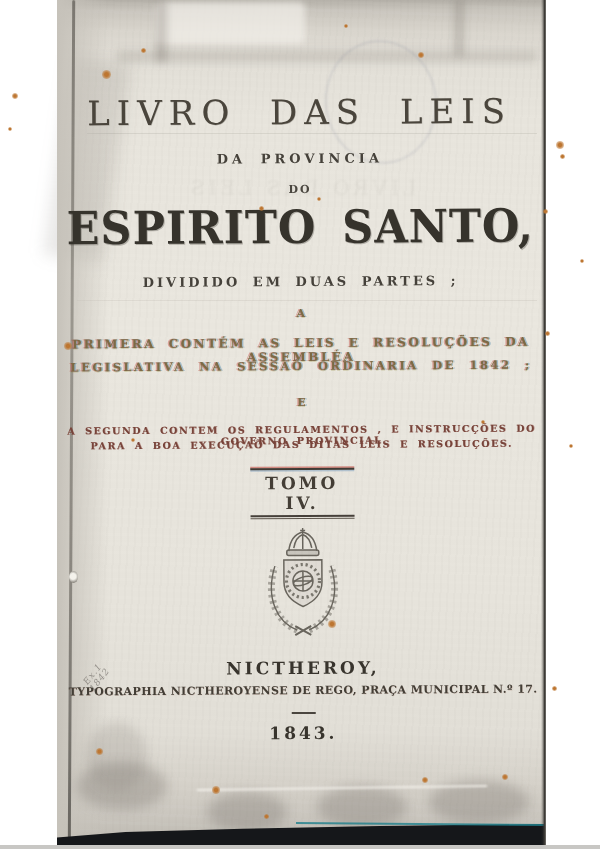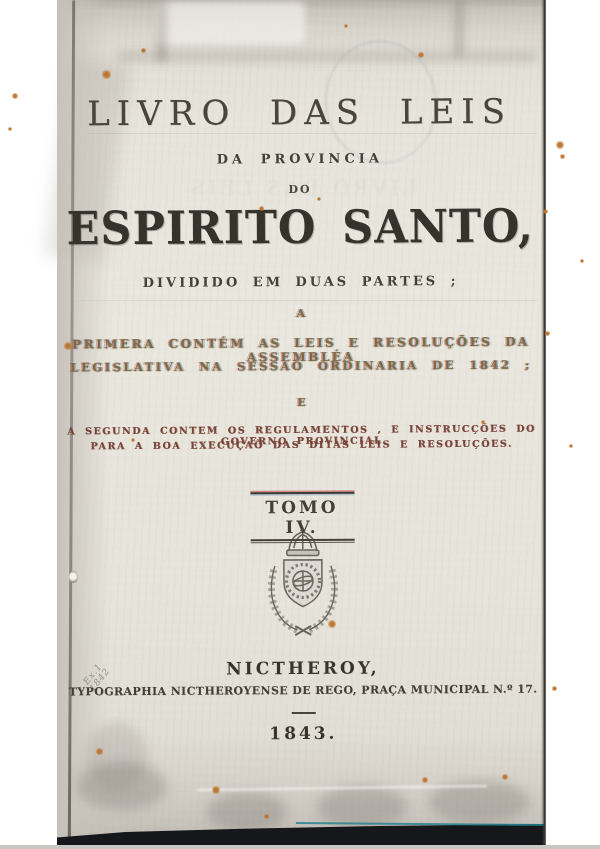--- a/index.html
+++ b/index.html
@@ -93,21 +93,21 @@
   .division{top:274px;font-size:13px;font-weight:bold;letter-spacing:3px;word-spacing:5px;color:#45413a;}
   .article-a{top:307px;font-size:11px;font-weight:bold;color:#5a5344;}
   .chroma{color:#7d6a45;
     text-shadow:-1.5px 0 0 rgba(190,60,50,.40),1.5px 0 0 rgba(55,125,170,.40),0 1px 0 rgba(150,140,60,.30);}
   .part1a{top:336px;font-size:12px;font-weight:bold;letter-spacing:2.5px;word-spacing:6px;}
   .part1b{top:359px;font-size:11.5px;font-weight:bold;letter-spacing:2.5px;word-spacing:7px;}
   .conj-e{top:396px;font-size:11px;font-weight:bold;}
   .redline{color:#77443a;text-shadow:.6px 0 0 rgba(125,45,35,.45);}
   .part2a{top:424px;font-size:9.5px;font-weight:bold;letter-spacing:1.6px;word-spacing:4px;}
   .part2b{top:439px;font-size:9.5px;font-weight:bold;letter-spacing:1.6px;word-spacing:4px;}
-  .tomo-block{position:absolute;top:468px;left:50%;transform:translateX(-50%);width:104px;margin-top:24px;}
+  .tomo-block{position:absolute;top:468px;left:50%;transform:translateX(-50%);width:104px;}
   .tomo-ruletop{height:2px;background:#3f3b35;
     box-shadow:0 -1.5px 0 rgba(190,50,40,.5),0 1.5px 0 rgba(50,110,170,.30);}
   .tomo-text{padding:3px 0 2px;font-size:17px;font-weight:bold;letter-spacing:3px;color:#443e36;}
   .tomo-ruledouble{height:4px;border-top:2px solid #46403a;border-bottom:1px solid #5d564d;}
   .emblem-wrap{position:absolute;top:524px;left:50%;transform:translateX(-50%);opacity:.82;}
   .imprint-city{top:658px;font-size:17px;font-weight:bold;letter-spacing:3px;color:#38342d;}
   .imprint-printer{top:684px;font-size:11px;font-weight:bold;letter-spacing:.4px;color:#433e36;
     text-shadow:.5px .5px 0 rgba(140,60,40,.18);}
   .imprint-rule{position:absolute;top:712px;left:50%;transform:translateX(-50%);
     width:24px;height:2px;background:#4a453e;}

